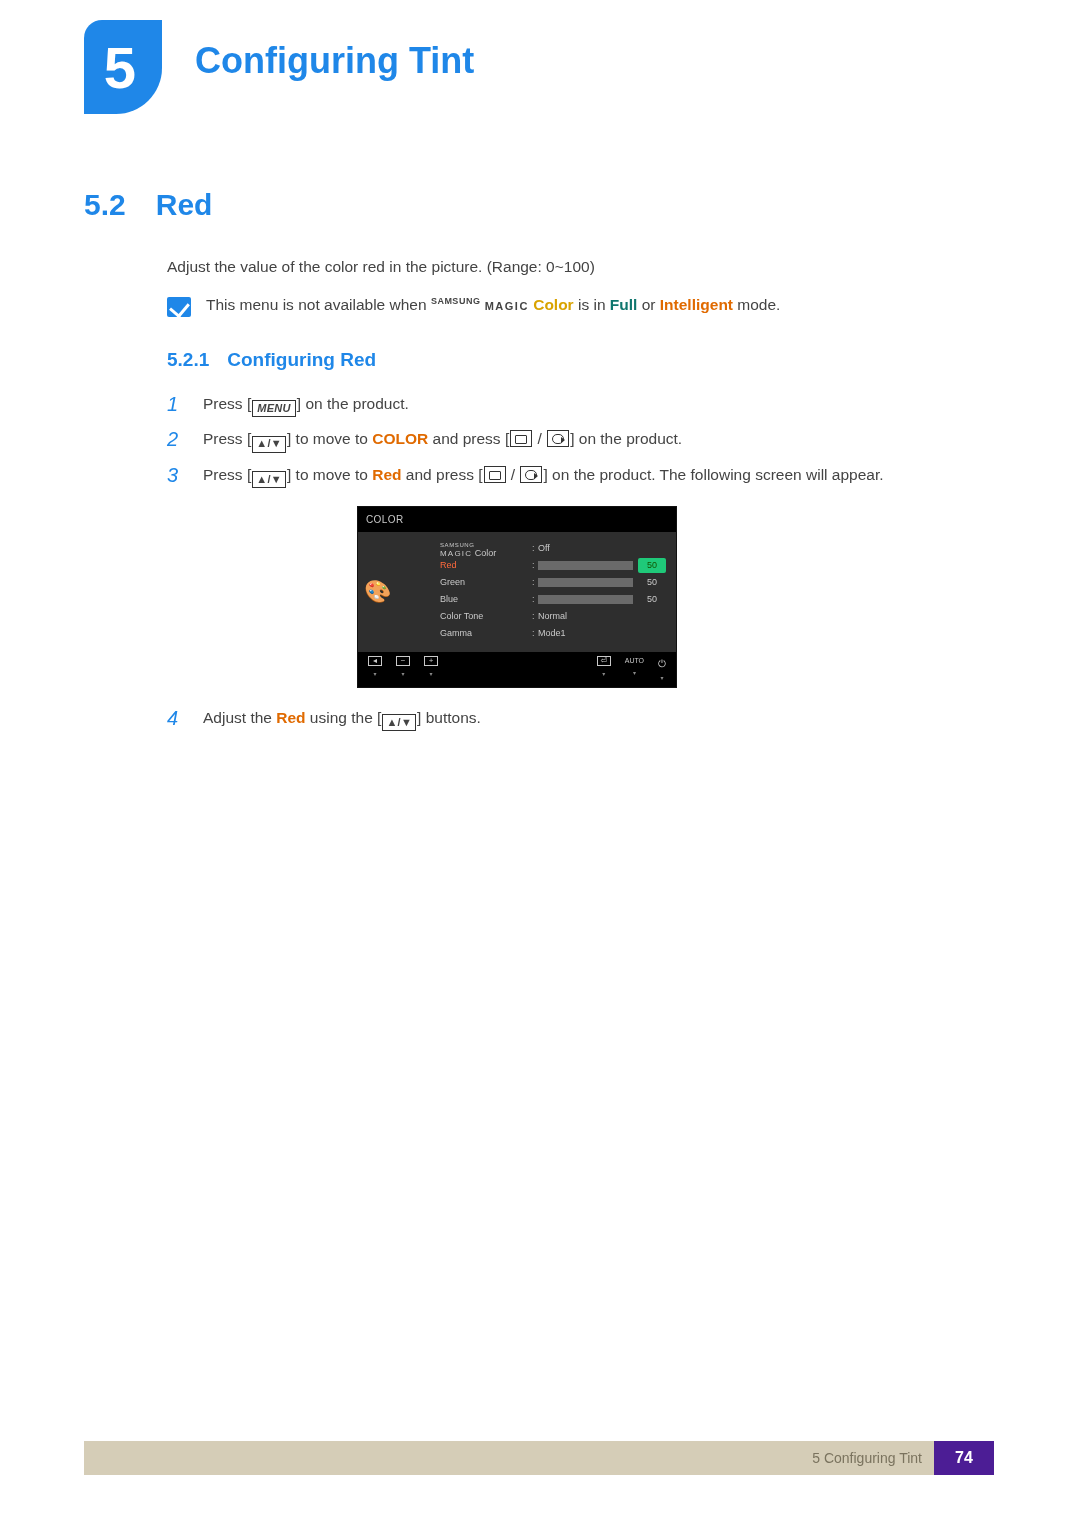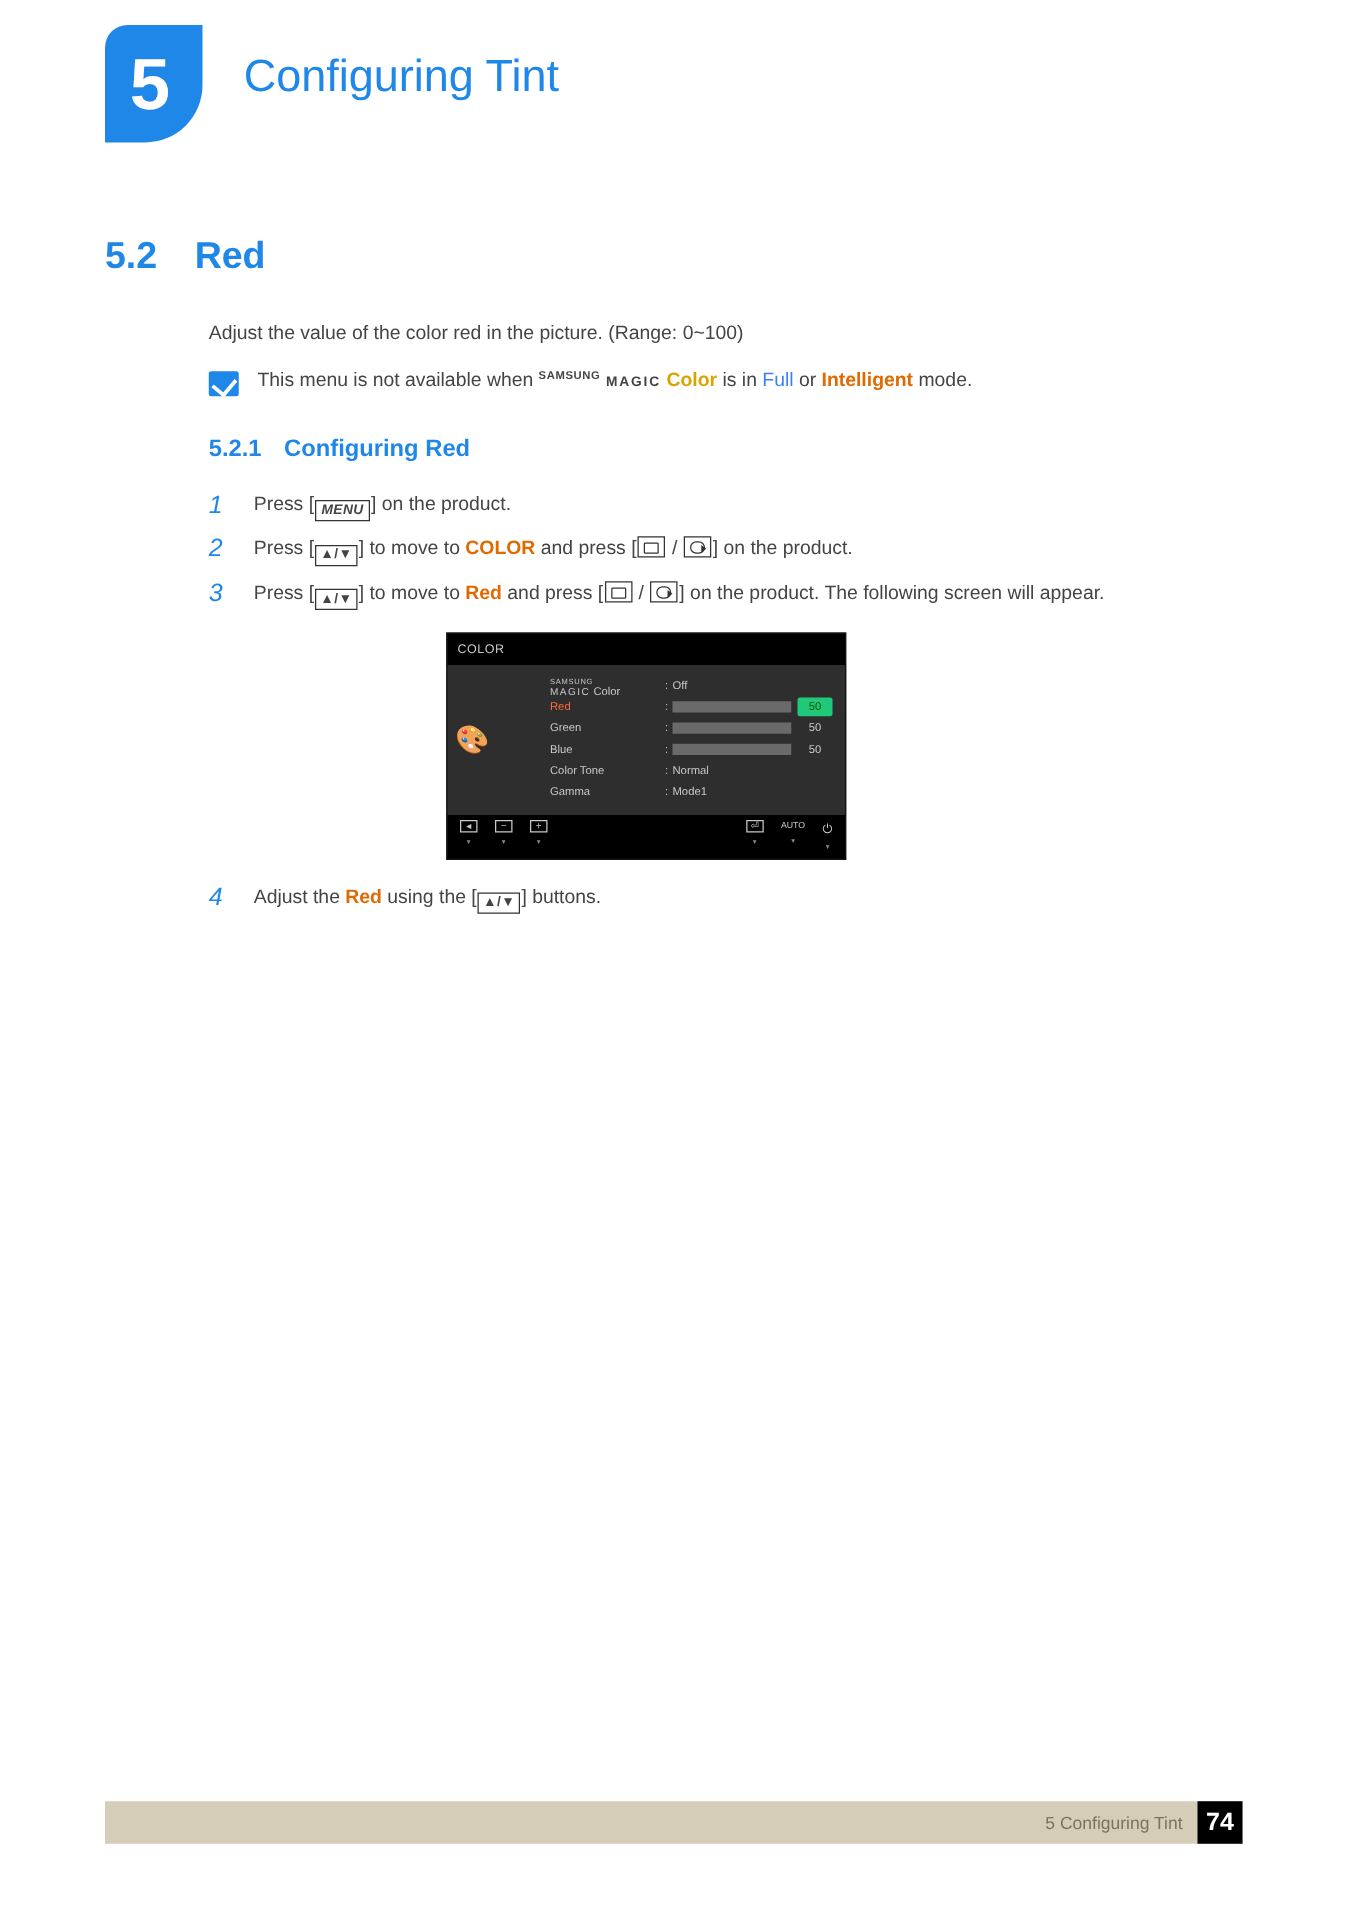--- a/index.html
+++ b/index.html
@@ -25,21 +25,21 @@
     display: flex;
     align-items: center;
     justify-content: center;
     padding-right: 6px;
   }
   .chapter-title {
     position: absolute;
     left: 195px; top: 40px;
     font-size: 36px;
     color: #1f87e8;
-    font-weight: 400;
+    font-weight: 700;
   }
   
   .section-row {
     position: absolute;
     left: 84px; top: 188px;
     display: flex;
     gap: 30px;
     align-items: baseline;
     color: #1f87e8;
     font-weight: bold;
@@ -72,21 +72,21 @@
     left: 4px; top: 4px;
     width: 14px; height: 10px;
     border-left: 3px solid #fff;
     border-bottom: 3px solid #fff;
     transform: rotate(-50deg);
   }
   .note-row .note-text { flex: 1; }
   .magic-samsung { font-size: 9px; letter-spacing: 0.5px; font-weight: bold; vertical-align: super;}
   .magic-magic   { font-size: 11px; letter-spacing: 1.5px; font-weight: bold; }
   .kw-color { color: #d9a300; font-weight: bold; }
-  .kw-full  { color: #3b82f6; font-weight: normal; }
+  .kw-full  { color: #0f766e; font-weight: bold; }
   .kw-int   { color: #e06a00; font-weight: bold; }
   
   .subsec-row {
     display: flex; gap: 18px;
     color: #1f87e8;
     font-weight: bold;
     font-size: 19px;
     margin-top: 26px;
     margin-bottom: 18px;
   }
@@ -195,24 +195,24 @@
     justify-content: flex-end;
     align-items: stretch;
   }
   .footer-label {
     color: #7a735e;
     font-size: 14px;
     display:flex; align-items:center;
     padding-right: 12px;
   }
   .footer-pagebox {
-    width: 36px;
-    background: #000000;
+    width: 60px;
+    background: #4c1d95;
     color: #fff;
-    font-size: 20px;
+    font-size: 16px;
     font-weight: bold;
     display:flex; align-items:center; justify-content:center;
   }
 </style>
 </head>
 <body>
 
 <div class="chapter-tab">5</div>
 <div class="chapter-title">Configuring Tint</div>
 

